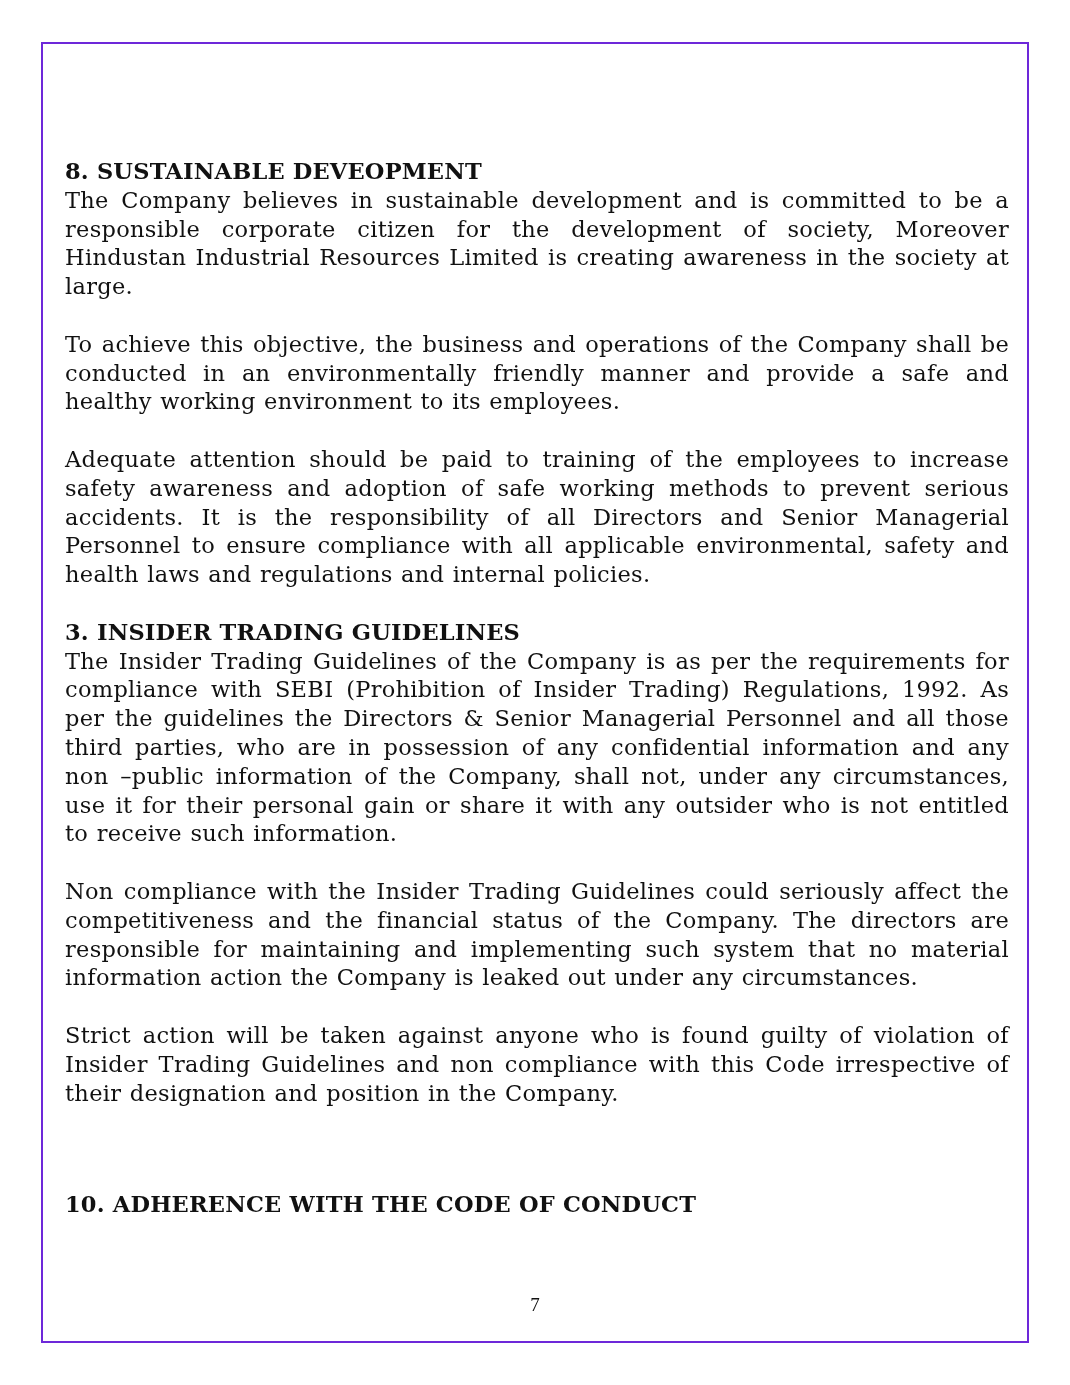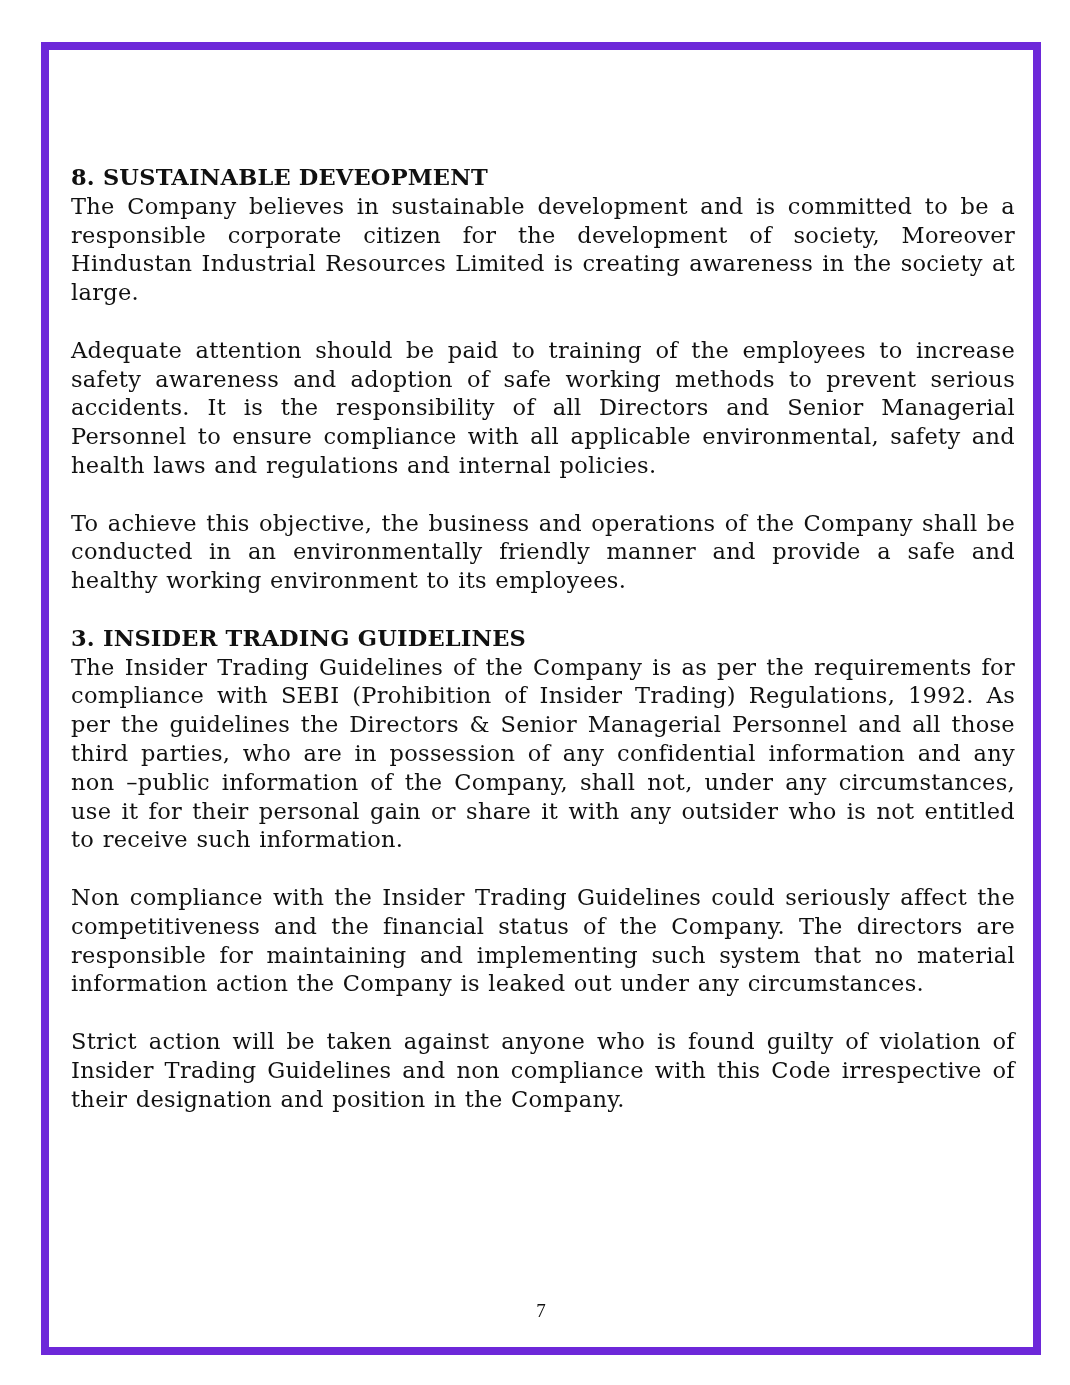--- a/index.html
+++ b/index.html
@@ -12,21 +12,21 @@
       height: 1385px;
       position: relative;
       overflow: hidden;
     }
     .page-frame {
       position: absolute;
       left: 41px;
       top: 42px;
       width: 984px;
       height: 1297px;
-      border: 8px solid #6d28d9;
+      border: 2px solid #6d28d9;
       box-sizing: content-box;
     }
     .content {
       position: absolute;
       left: 22px;
       top: 113px;
       width: 944px;
       font-family: "DejaVu Serif", "Liberation Serif", serif;
       font-size: 22.5px;
       line-height: 28.8px;
@@ -73,29 +73,32 @@
 </head>
 <body>
 
 <div class="page-frame">
 
   <div class="content">
 
     <div class="section">
       <p class="heading">8. SUSTAINABLE DEVEOPMENT</p>
       <p class="para">The Company believes in sustainable development and is committed to be a responsible corporate citizen for the development of society, Moreover Hindustan Industrial Resources Limited is creating awareness in the society at large.</p>
+      <p class="para">To achieve this objective, the business and operations of the Company shall be conducted in an environmentally friendly manner and provide a safe and healthy working environment to its employees.</p>
       <p class="para">Adequate attention should be paid to training of the employees to increase safety awareness and adoption of safe working methods to prevent serious accidents. It is the responsibility of all Directors and Senior Managerial Personnel to ensure compliance with all applicable environmental, safety and health laws and regulations and internal policies.</p>
-      <p class="para">To achieve this objective, the business and operations of the Company shall be conducted in an environmentally friendly manner and provide a safe and healthy working environment to its employees.</p>
     </div>
 
     <div class="section">
       <p class="heading">3. INSIDER TRADING GUIDELINES</p>
       <p class="para">The Insider Trading Guidelines of the Company is as per the requirements for compliance with SEBI (Prohibition of Insider Trading) Regulations, 1992. As per the guidelines the Directors &amp; Senior Managerial Personnel and all those third parties, who are in possession of any confidential information and any non –public information of the Company, shall not, under any circumstances, use it for their personal gain or share it with any outsider who is not entitled to receive such information.</p>
       <p class="para">Non compliance with the Insider Trading Guidelines could seriously affect the competitiveness and the financial status of the Company. The directors are responsible for maintaining and implementing such system that no material information action the Company is leaked out under any circumstances.</p>
       <p class="para">Strict action will be taken against anyone who is found guilty of violation of Insider Trading Guidelines and non compliance with this Code irrespective of their designation and position in the Company.</p>
     </div>
 
   </div>
 
+  <div class="section-10">
+    <p class="heading">10. ADHERENCE WITH THE CODE OF CONDUCT</p>
+  </div>
 
   <div class="page-number">7</div>
 
 </div>
 
 </body></html>

